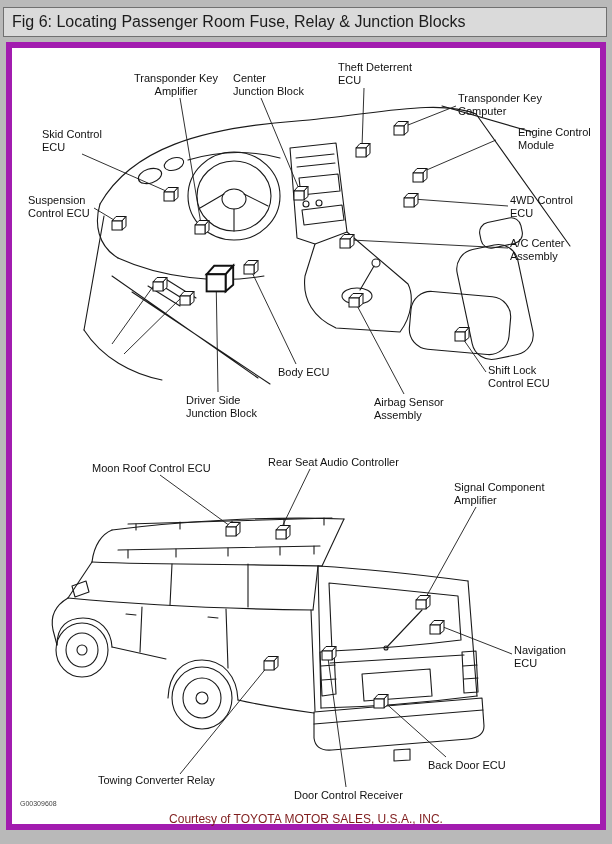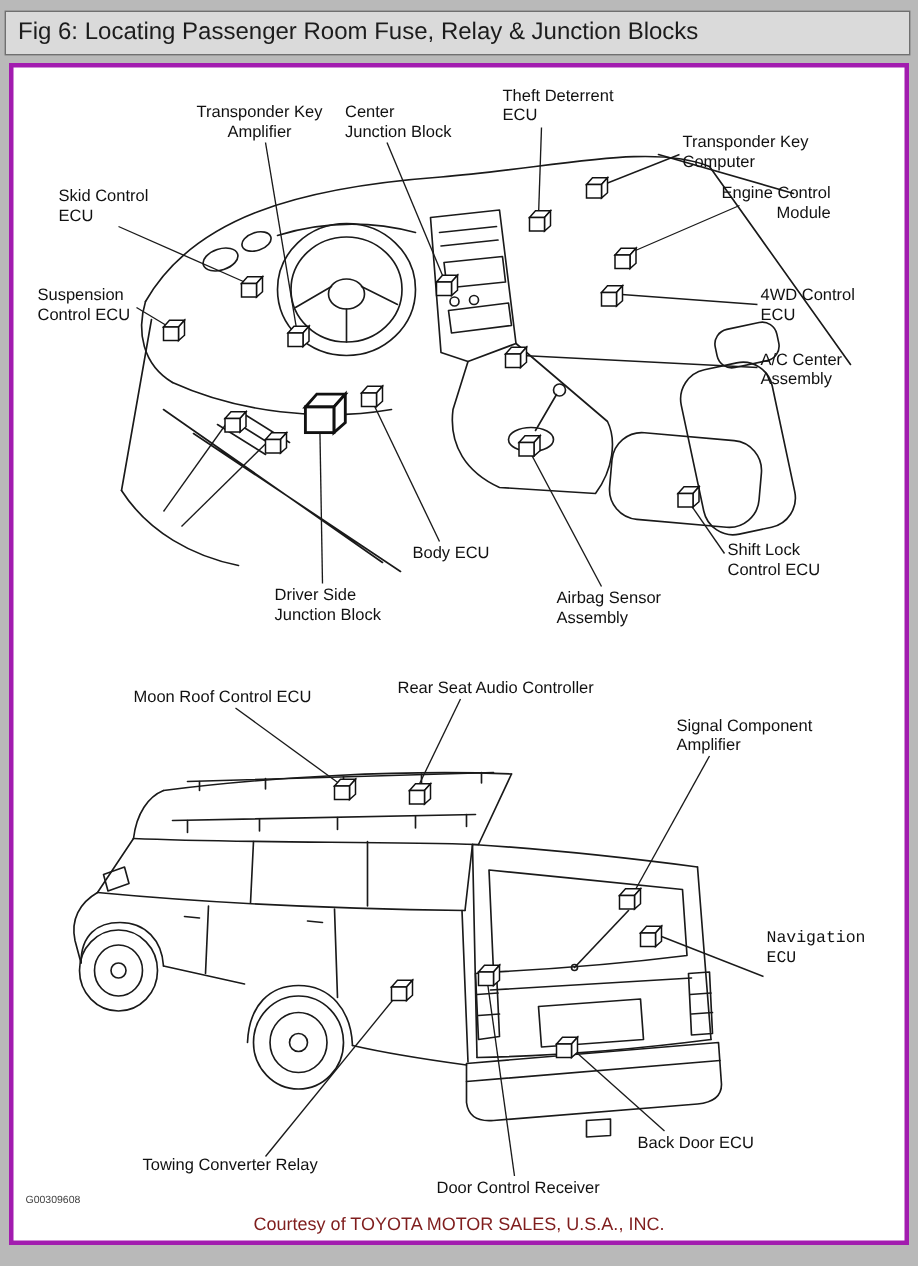--- a/index.html
+++ b/index.html
@@ -8,21 +8,21 @@
 
   .titlebar {
     position:absolute; left:3px; top:7px; width:604px; height:30px;
     background:#dadada; border:1px solid #707070; box-sizing:border-box;
     display:flex; align-items:center; padding:0 8px;
     font-size:16px; color:#1c1c1c;
   }
 
   .content {
     position:absolute; left:6px; top:42px; width:600px; height:788px;
-    background:#ffffff; border:3px solid #a21caf; box-sizing:border-box;
+    background:#ffffff; border:6px solid #a21caf; box-sizing:border-box;
   }
 
   svg.art { position:absolute; left:0; top:0; }
   .stroke path, .stroke ellipse, .stroke rect, .stroke circle {
     fill:none; stroke:#1a1a1a; stroke-width:1.1; stroke-linecap:round; stroke-linejoin:round;
   }
   .leaders line { stroke:#1a1a1a; stroke-width:0.9; }
   .cubes use { fill:#ffffff; stroke:#111111; stroke-width:1; }
 
   .lbl {
@@ -201,21 +201,21 @@
     </svg>
 
     <div class="lbl" style="left:326px; top:13px;">Theft Deterrent
 ECU</div>
     <div class="lbl center" style="left:122px; top:24px;">Transponder Key
 Amplifier</div>
     <div class="lbl" style="left:221px; top:24px;">Center
 Junction Block</div>
     <div class="lbl" style="left:446px; top:44px;">Transponder Key
 Computer</div>
-    <div class="lbl" style="left:472px; top:78px;text-align:right;">Engine Control
+    <div class="lbl" style="left:506px; top:78px;">Engine Control
 Module</div>
     <div class="lbl" style="left:30px;  top:80px;">Skid Control
 ECU</div>
     <div class="lbl" style="left:16px;  top:146px;">Suspension
 Control ECU</div>
     <div class="lbl" style="left:498px; top:146px;">4WD Control
 ECU</div>
     <div class="lbl" style="left:498px; top:189px;">A/C Center
 Assembly</div>
     <div class="lbl" style="left:266px; top:318px;">Body ECU</div>
@@ -223,21 +223,21 @@
 Junction Block</div>
     <div class="lbl" style="left:362px; top:348px;">Airbag Sensor
 Assembly</div>
     <div class="lbl" style="left:476px; top:316px;">Shift Lock
 Control ECU</div>
 
     <div class="lbl" style="left:80px;  top:414px;">Moon Roof Control ECU</div>
     <div class="lbl" style="left:256px; top:408px;">Rear Seat Audio Controller</div>
     <div class="lbl" style="left:442px; top:433px;">Signal Component
 Amplifier</div>
-    <div class="lbl" style="left:502px; top:575px;font-family:Liberation Mono, monospace;">Navigation
+    <div class="lbl" style="left:502px; top:596px;">Navigation
 ECU</div>
     <div class="lbl" style="left:416px; top:711px;">Back Door ECU</div>
     <div class="lbl" style="left:282px; top:741px;">Door Control Receiver</div>
     <div class="lbl" style="left:86px;  top:726px;">Towing Converter Relay</div>
 
     <div class="code">G00309608</div>
     <div class="credit">Courtesy of TOYOTA MOTOR SALES, U.S.A., INC.</div>
 
   </div>
 </div>

